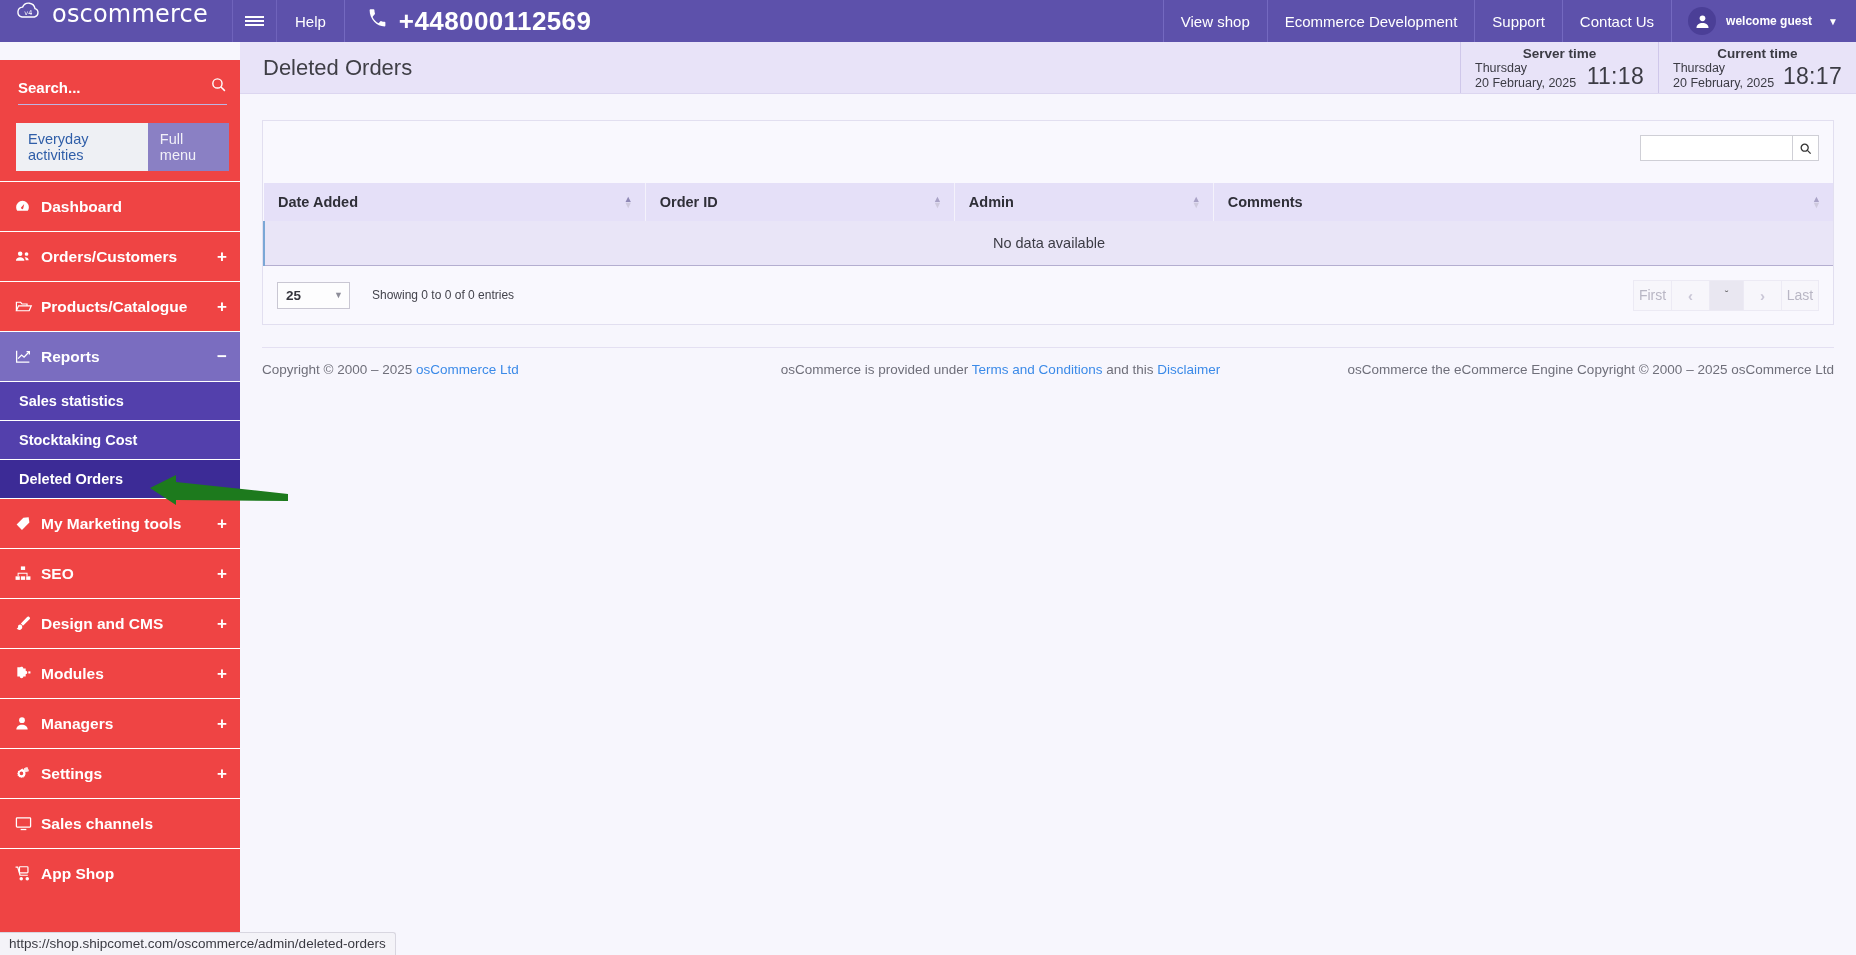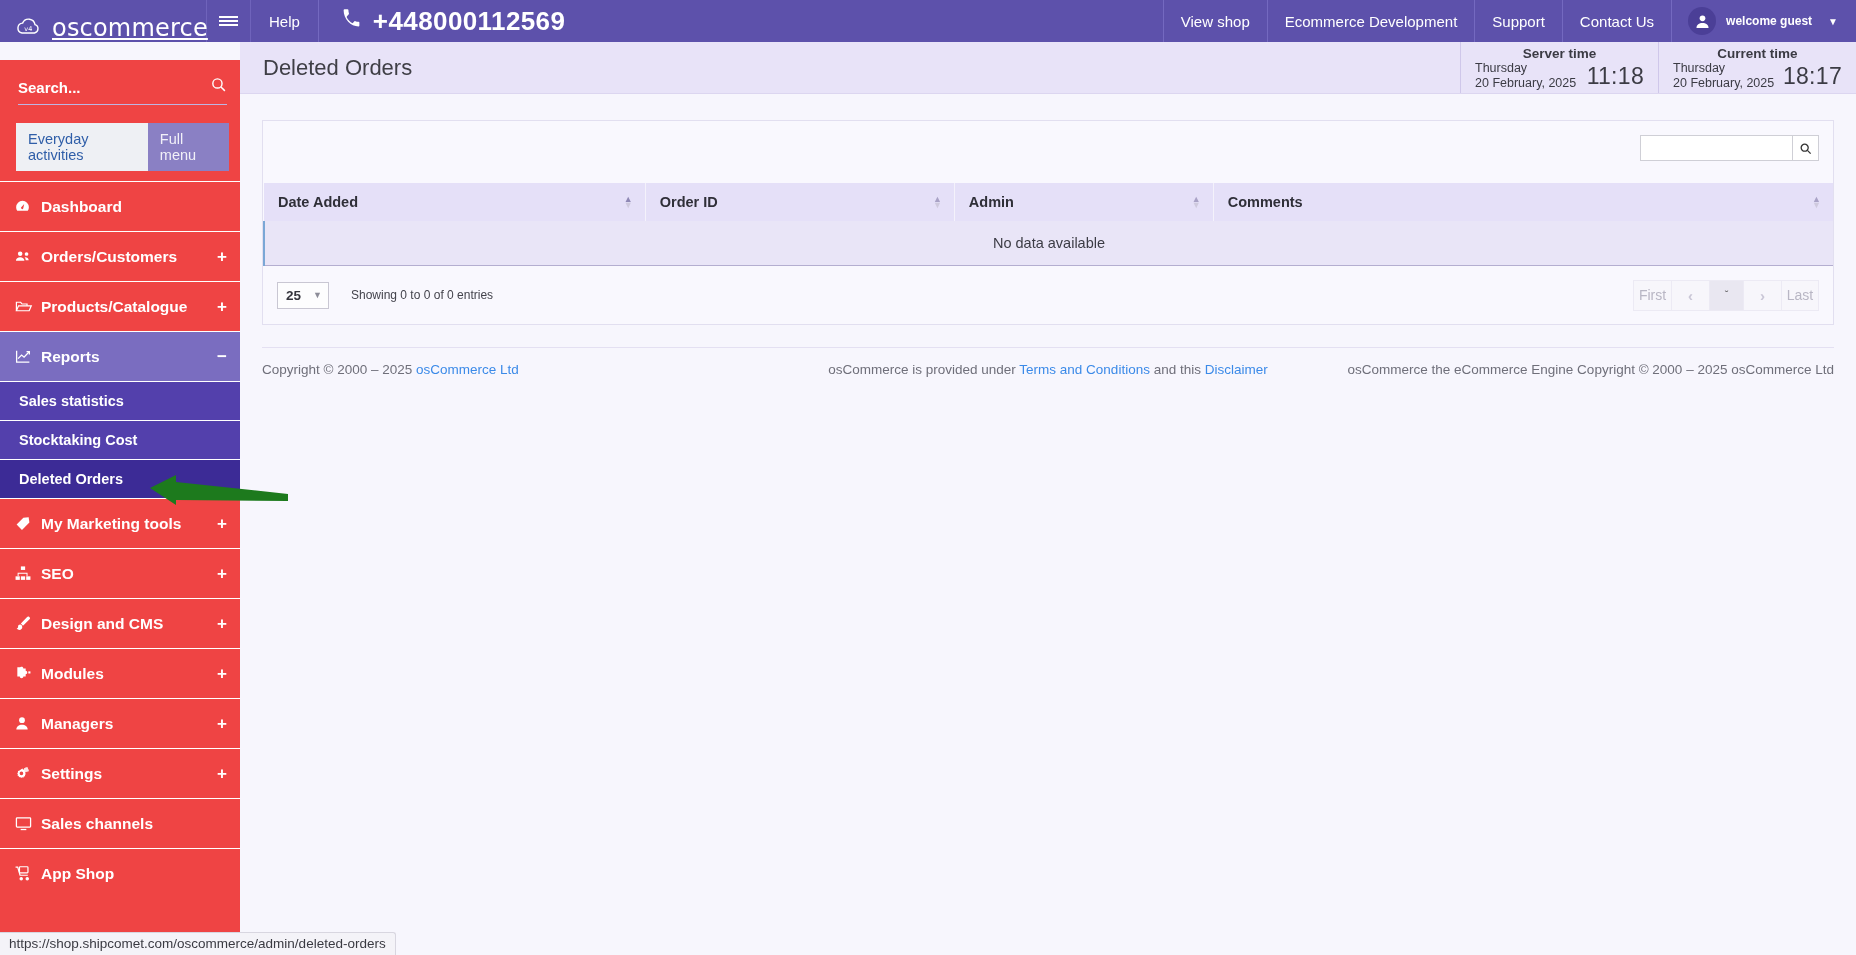--- a/index.html
+++ b/index.html
@@ -13,24 +13,23 @@
 
   
   .topbar {
     position: absolute; top: 0; left: 0; width: 1856px; height: 42px;
     background: #5d51ab;
     display: flex; align-items: stretch;
     color: #fff;
     z-index: 20;
   }
   .brand {
-    width: 207px; display: flex; align-items: flex-end; gap: 10px;
+    width: 233px; display: flex; align-items: flex-start; gap: 10px;
     padding-left: 16px;
     border-right: 1px solid #6f63bb;
-    text-decoration: underline;
   }
   .brand-logo { width: 26px; height: 26px; flex: 0 0 auto; }
   .brand-name {
     font-size: 24px; font-weight: 400; letter-spacing: .2px;
     font-family: "DejaVu Sans", sans-serif;
   }
   .hamburger {
     width: 44px; display: flex; align-items: center; justify-content: center;
     border-right: 1px solid #6f63bb; cursor: pointer;
   }
@@ -181,21 +180,21 @@
     text-align: center; padding: 14px 0;
     border-left: 2px solid #7aa7d6;
     border-bottom: 1px solid #b4aed0;
   }
 
   .panel-foot {
     height: 58px; display: flex; align-items: center;
     padding: 0 14px;
   }
   .len-select {
-    position: relative; width: 52px; height: 27px;
+    position: relative; width: 73px; height: 27px;
     border: 1px solid #c9c7d3; background: #fdfdfe;
     display: flex; align-items: center; padding-left: 8px;
     font-size: 13.5px; font-weight: bold; color: #35353d; cursor: pointer;
   }
   .len-select .sel-caret {
     position: absolute; right: 6px; top: 50%; transform: translateY(-50%);
     font-size: 9px; color: #8d8d99;
   }
   .showing { margin-left: 22px; font-size: 12px; color: #43434c; }
   .pager { margin-left: auto; display: flex; }
@@ -209,21 +208,21 @@
   .pg.arrow { color: #c9c6d6; font-size: 15px; font-weight: bold; }
   .pg.current { background: #e9e7f1; color: #444; min-width: 34px; font-size: 11px; }
 
   .copyright {
     margin: 22px 22px 0 22px; padding-top: 14px;
     border-top: 1px solid #e4e0f2;
     display: flex; align-items: center;
     font-size: 13.5px; color: #6f6f7a;
   }
   .cp-left { width: 33%; }
-  .cp-mid { width: 34%; text-align: center; }
+  .cp-mid { width: 34%; }
   .cp-right { width: 33%; text-align: right; }
   .cp-link { color: #3b8ae8; text-decoration: none; cursor: pointer; }
 
   
   .annot-arrow {
     position: absolute; left: 150px; top: 470px; width: 140px; height: 40px;
     z-index: 30; pointer-events: none;
   }
 
   

